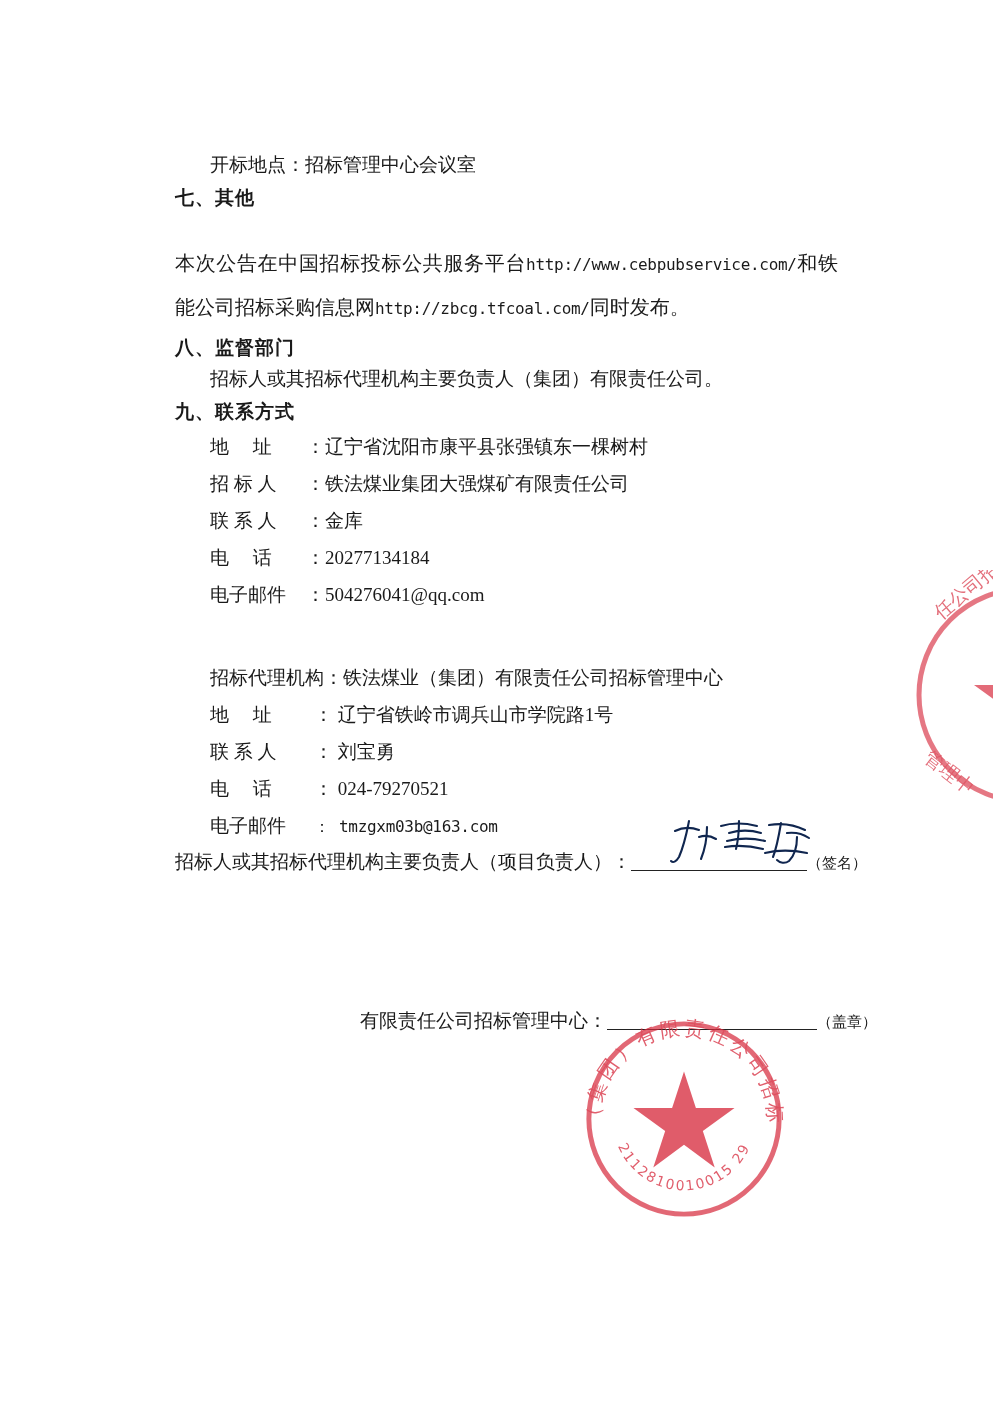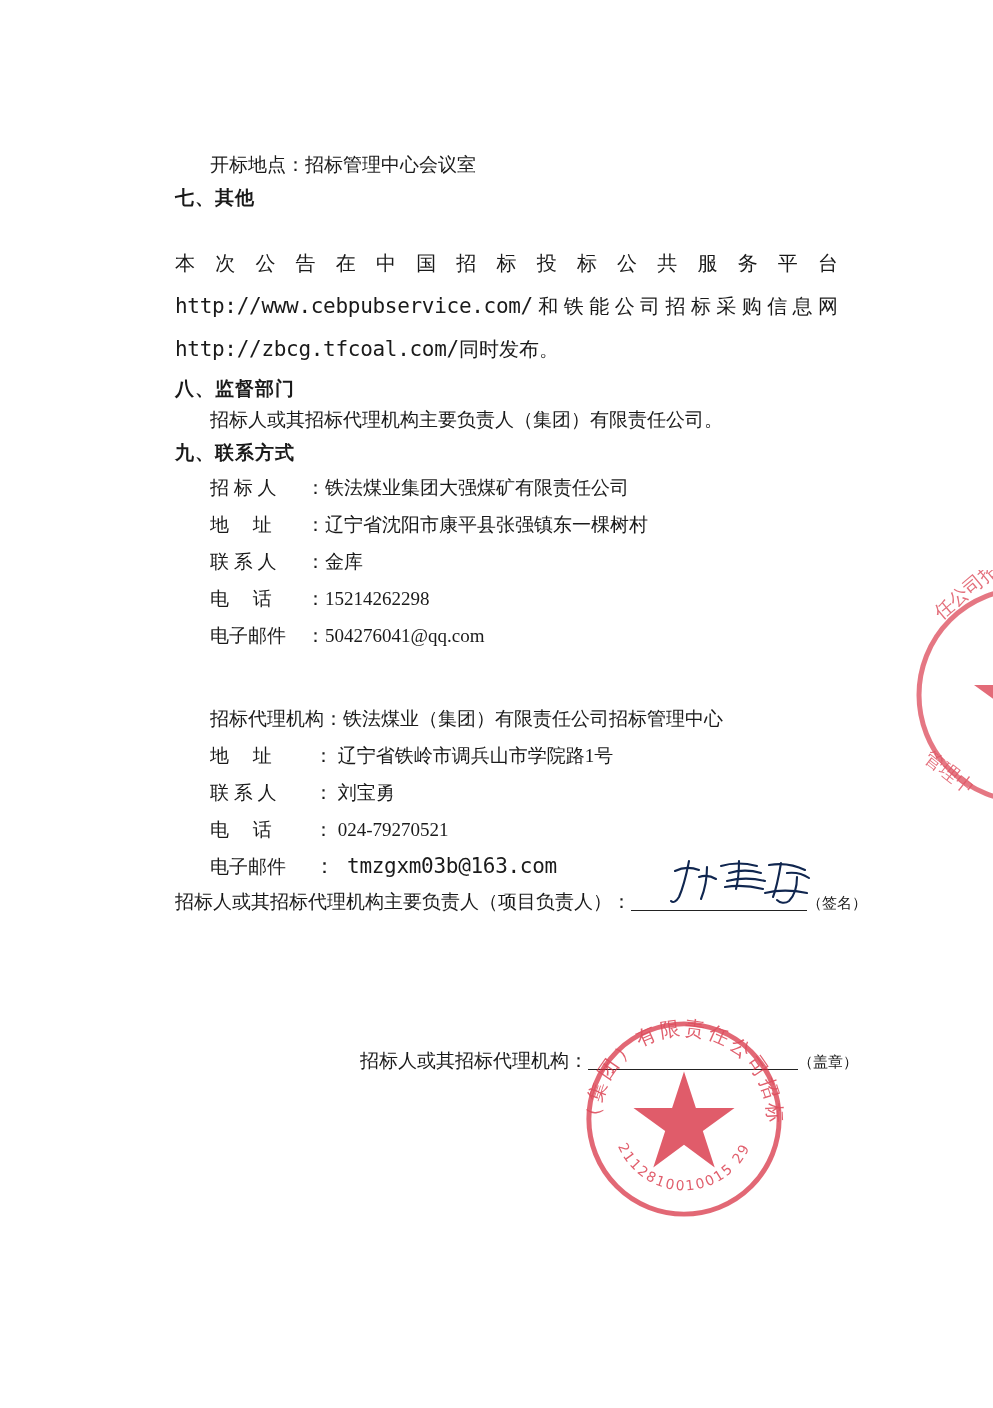--- a/index.html
+++ b/index.html
@@ -35,21 +35,21 @@
     line-height: 34px;
     letter-spacing: 1px;
   }
   .para {
     font-size: 20px;
     line-height: 43px;
     text-align: justify;
   }
   .mono {
     font-family: "DejaVu Sans Mono", "Liberation Mono", monospace;
-    font-size: 21px;
+    font-size: 16px;
     letter-spacing: -0.3px;
   }
   .gap-md { height: 28px; }
   .gap-lg { height: 46px; }
   .contact-line {
     font-size: 19px;
     line-height: 37px;
     padding-left: 35px;
     white-space: pre;
   }
@@ -136,24 +136,24 @@
 
   <div class="gap-md"></div>
 
   <div class="para"><span>本次公告在中国招标投标公共服务平台</span><span class="mono">http://www.cebpubservice.com/</span><span>和铁能</span><span>公司招标采购信息网</span><span class="mono">http://zbcg.tfcoal.com/</span><span>同时发布。</span></div>
 
   <div class="heading">八、监督部门</div>
   <div class="line indent-1">招标人或其招标代理机构主要负责人（集团）有限责任公司。</div>
 
   <div class="heading">九、联系方式</div>
 
+  <div class="contact-line"><span class="label-sp">地     址</span><span>：辽宁省沈阳市康平县张强镇东一棵树村</span></div>
   <div class="contact-line"><span class="label-sp">招 标 人</span><span>：铁法煤业集团大强煤矿有限责任公司</span></div>
-  <div class="contact-line"><span class="label-sp">地     址</span><span>：辽宁省沈阳市康平县张强镇东一棵树村</span></div>
   <div class="contact-line"><span class="label-sp">联 系 人</span><span>：金库</span></div>
-  <div class="contact-line"><span class="label-sp">电     话</span><span>：15214262298</span></div>
+  <div class="contact-line"><span class="label-sp">电     话</span><span>：20277134184</span></div>
   <div class="contact-line"><span class="label-sp">电子邮件</span><span>：504276041@qq.com</span></div>
 
   <div class="gap-lg"></div>
 
   <div class="contact-line"><span>招标代理机构</span><span>：铁法煤业（集团）有限责任公司招标管理中心</span></div>
   <div class="contact-line"><span class="label-sp2">地     址</span><span>： 辽宁省铁岭市调兵山市学院路1号</span></div>
   <div class="contact-line"><span class="label-sp2">联 系 人</span><span>： 刘宝勇</span></div>
   <div class="contact-line"><span class="label-sp2">电     话</span><span>： 024-79270521</span></div>
   <div class="contact-line"><span class="label-sp2">电子邮件</span><span class="mono">： tmzgxm03b@163.com</span></div>
 
@@ -171,21 +171,21 @@
           <path d="M70 4 C70 14, 69 24, 67 32"></path>
           <path d="M56 30 C68 28, 82 29, 94 32"></path>
           <path d="M100 8 C112 6, 126 8, 136 13"></path>
           <path d="M112 6 C110 18, 108 30, 104 40"></path>
           <path d="M118 16 C126 15, 134 17, 140 21"></path>
           <path d="M128 20 C128 30, 126 38, 120 44 C116 47, 111 46, 108 43"></path>
           <path d="M96 36 C108 33, 124 33, 138 36"></path>
         </g>
       </svg>
     </div>
-    <div class="sign-row-2"><span>招标人或其招标代理机构：</span><span class="ul-line-2"></span><span class="small">（盖章）</span></div>
+    <div class="sign-row-2"><span>有限责任公司招标管理中心：</span><span class="ul-line-2"></span><span class="small">（盖章）</span></div>
   </div>
 
 </div>
 
 <svg class="stamp" id="stamp-main" viewBox="0 0 220 220">
   <defs>
     <path id="arc-top" d="M 25 110 A 85 85 0 0 1 195 110"></path>
     <path id="arc-bottom" d="M 38 110 A 72 72 0 0 0 182 110"></path>
   </defs>
   <circle cx="110" cy="110" r="96" fill="none" stroke="#d6273a" stroke-width="5" opacity="0.85"></circle>

